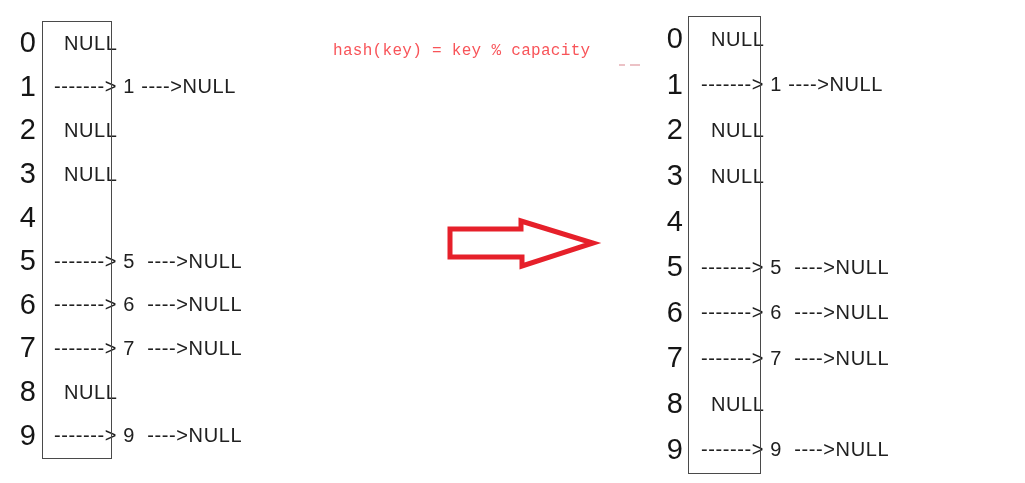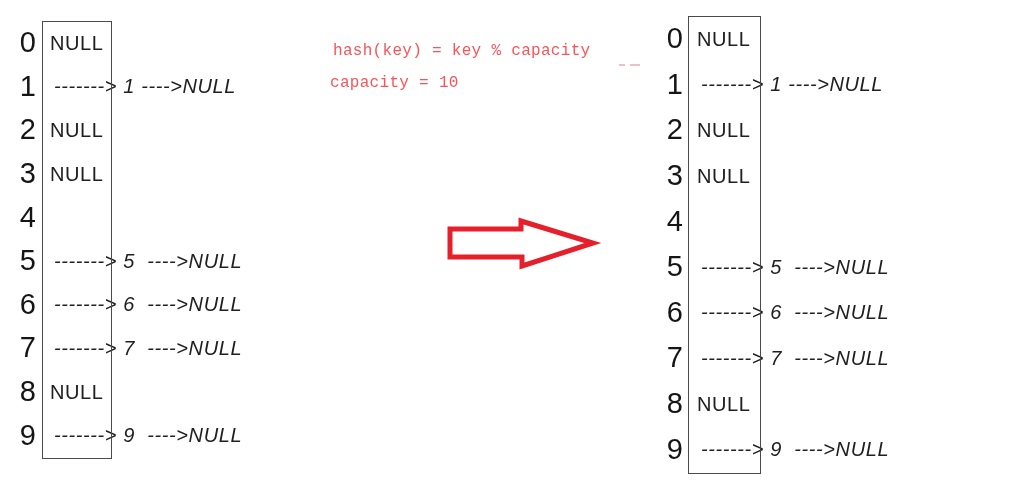--- a/index.html
+++ b/index.html
@@ -13,23 +13,23 @@
   .rows-right{left:652px;top:16px;}
   .hrow{display:flex;align-items:center;}
   .rows-left  .hrow{height:43.6px;}
   .rows-right .hrow{height:45.6px;}
   .idx{
     flex:none;width:31px;text-align:right;
     font-size:29px;line-height:1;color:#151515;
   }
   .val{
     white-space:pre;font-size:20px;line-height:1;
-    letter-spacing:0.6px;padding-left:14px;color:#202020;
+    letter-spacing:0.6px;padding-left:28px;color:#202020;
   }
-  .val.chain{padding-left:18px;font-style:italic;}
+  .val.chain{padding-left:18px;}
   .bbox{
     position:absolute;border:1px solid #4a4a4a;background:transparent;
     z-index:3;pointer-events:none;
   }
   .bbox-left{left:42px;top:21px;width:68px;height:436px;}
   .bbox-right{left:688px;top:16px;width:71px;height:456px;}
   
   .ann{
     position:absolute;font-family:"Liberation Mono","DejaVu Sans Mono",monospace;
     font-size:16px;color:#f85459;white-space:pre;letter-spacing:0.3px;text-align:right;
@@ -85,21 +85,20 @@
       <span class="val">NULL</span>
     </div>
     <div class="hrow">
       <span class="idx">9</span>
       <span class="val chain">-------&gt; 9  ----&gt;NULL</span>
     </div>
   </div>
   <div class="bbox bbox-left"></div>
 
   <div class="ann ann1">hash(key) = key % capacity</div>
-  <div class="ann ann2">capacity = 10</div>
   <div class="smudge smudge-a"></div>
   <div class="smudge smudge-b"></div>
 
   <svg class="big-arrow" viewBox="0 0 158 72" xmlns="http://www.w3.org/2000/svg">
     <polygon points="6,24 77,24 77,16 149,38 78,61 78,52 6,52" fill="#ffffff" stroke="#e6202a" stroke-width="5" stroke-linejoin="miter"></polygon>
   </svg>
 
   <div class="rows rows-right">
     <div class="hrow">
       <span class="idx">0</span>

